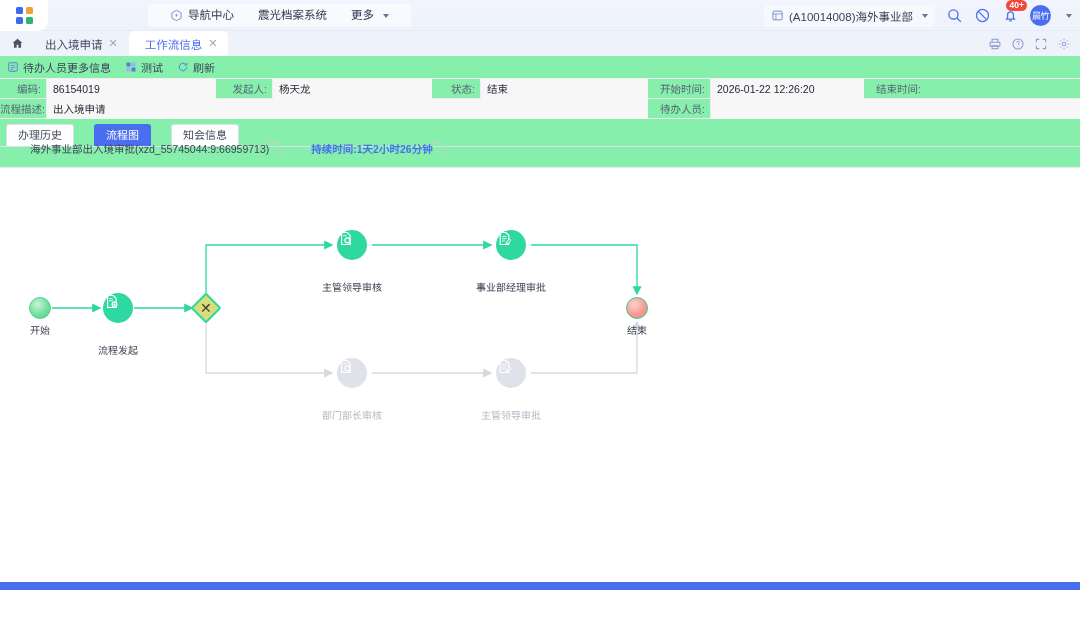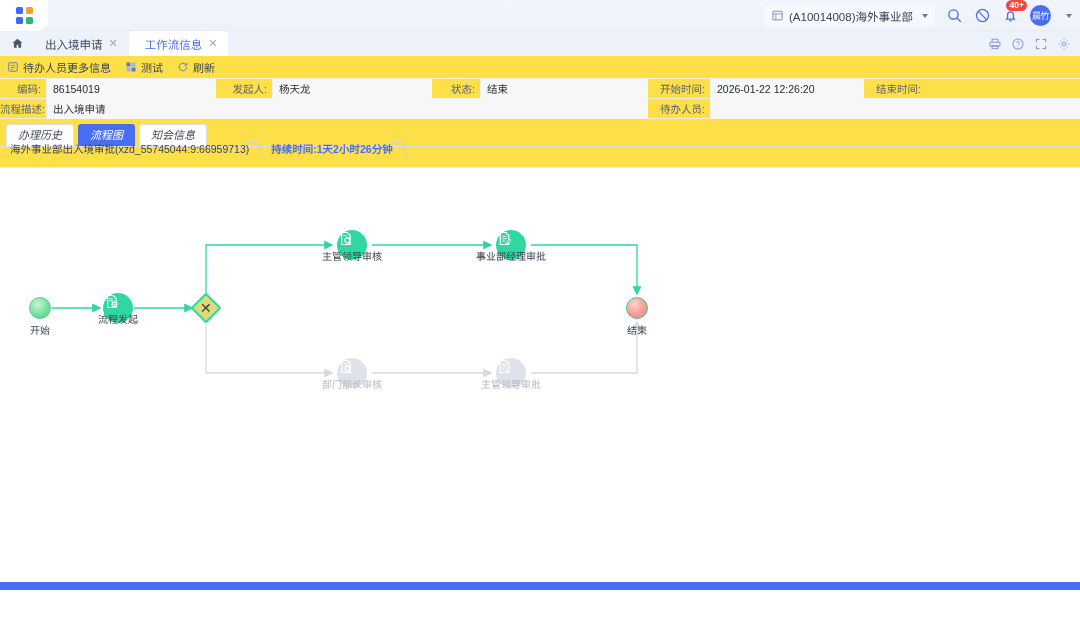--- a/index.html
+++ b/index.html
@@ -125,21 +125,21 @@
   .tab-tail {
     flex: 1; height: 25px; background: #eef2fb;
   }
   .tabstrip-right {
     position:absolute; right: 9px; top: 0; height: 25px;
     display:flex; align-items:center; gap: 9px;
   }
   .tsr-ic { width: 14px; height: 14px; display:block; cursor:pointer; }
 
   
-  .page { background: #fde047; }
+  .page { background: #86efac; }
 
   .toolbar {
     height: 23px;
     display: flex; align-items: center;
     padding-left: 7px;
     gap: 14px;
     border-bottom: 1px solid #f0f0f0;
   }
   .tb-btn {
     display:flex; align-items:center; gap:4px;
@@ -167,24 +167,23 @@
     background: #f7f7f7;
     height: 20px; line-height: 20px;
     padding-left: 6px;
     flex: 1;
     overflow: hidden; white-space: nowrap;
     border-left: 1px solid #ededed;
   }
 
   
   .inner-tabs {
-    display:flex; align-items:center; gap: 4px;
+    display:flex; align-items:center; gap: 20px;
     padding: 5px 6px 0 6px;
     height: 27px;
-    font-style: italic;
   }
   .itab {
     font-size: 11px;
     padding: 3px 11px 4px 11px;
     border: 1px solid #dcdfe6;
     border-bottom: none;
     border-top-left-radius: 3px; border-top-right-radius: 3px;
     background: #fff; color: #424a5c;
     cursor: pointer; white-space: nowrap;
     line-height: 14px;
@@ -201,20 +200,21 @@
     border-bottom: 1px solid #e9e9e9;
   }
   .crumb {
     position: relative;
     font-size: 10.5px;
     padding: 0 14px 0 8px;
     height: 37px; line-height: 21px;
     color: #3d4455;
     white-space: nowrap;
     cursor: pointer;
+    margin-left: 20px;
   }
   .crumb::after {
     content:''; position:absolute; right: 2px; top: 3px;
     width: 10px; height: 15px;
     border-right: 1px solid #c9ced9;
     border-top: 1px solid #c9ced9;
     transform: skewX(20deg);
     border-top-right-radius: 2px;
   }
   .crumb.hl { color: #4a6ef0; font-weight: bold; }
@@ -232,21 +232,21 @@
     position: absolute;
     width: 0; height: 0;
   }
   .node .disc {
     position:absolute; left:-15px; top:-15px;
     width: 30px; height: 30px; border-radius: 50%;
     display:flex; align-items:center; justify-content:center;
     cursor: pointer;
   }
   .node .lbl {
-    position:absolute; left:-60px; top: 3px;
+    position:absolute; left:-60px; top: 34px;
     width: 120px; text-align:center;
     font-size: 10px; color: #3b4150;
     white-space: nowrap;
   }
   .node.dim .lbl { color: #b4b9c4; }
   .disc.green { background:#2ed8a0; }
   .disc.gray  { background:#dfe2e8; }
 
   .node.start .disc {
     left:-11px; top:-11px; width:22px; height:22px;
@@ -291,20 +291,37 @@
 <div class="topbar">
   <div class="logo-wrap">
     <div class="logo-grid">
       <i class="lg1"></i>
         <i class="lg2"></i>
         <i class="lg3"></i>
         <i class="lg4"></i>
     </div>
   </div>
 
+  <div class="nav-pill">
+    <div class="nav-item">
+      <svg class="hex-icon" viewBox="0 0 24 24" fill="none" stroke="#6f85c9" stroke-width="1.6">
+        <path d="M12 2.5 20.5 7v10L12 21.5 3.5 17V7z"></path>
+          <path d="M12 8.5v5.5" stroke-width="1.3"></path>
+        <path d="M9.5 10.5 12 13l2.5-2.5" stroke-width="1.3"></path>
+      </svg>
+      <span>导航中心</span>
+    </div>
+    <div class="nav-item">
+      <span>震光档案系统</span>
+    </div>
+    <div class="nav-item">
+      <span>更多</span>
+      <i class="caret"></i>
+    </div>
+  </div>
 
   <div class="top-right">
     <div class="org-chip">
       <svg class="bldg-icon" viewBox="0 0 24 24" fill="none" stroke="#6f85c9" stroke-width="1.7">
         <rect x="3.5" y="4" width="17" height="16" rx="1.5"></rect>
         <path d="M3.5 9h17M9 9v11" stroke-width="1.4"></path>
       </svg>
       <span>(A10014008)海外事业部</span>
       <i class="caret"></i>
     </div>

